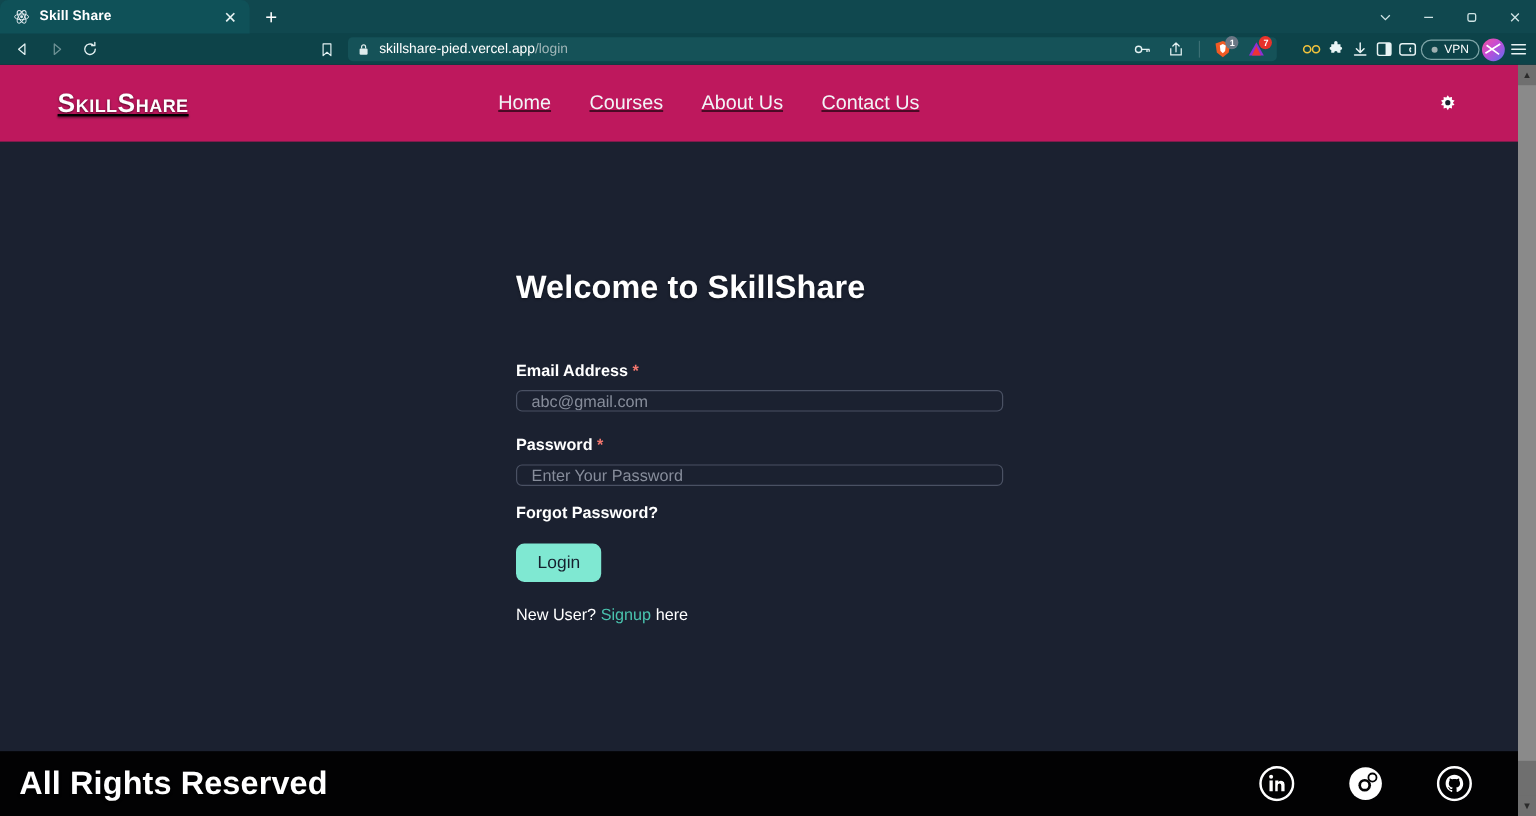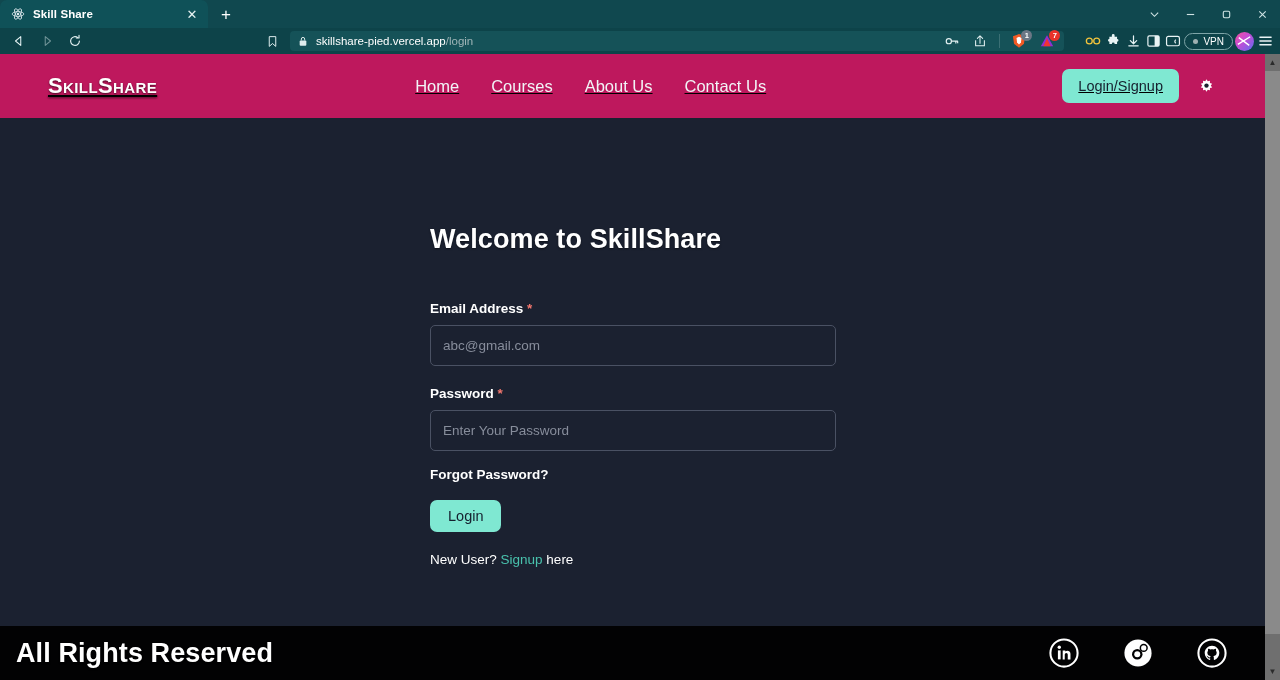--- a/index.html
+++ b/index.html
@@ -146,21 +146,21 @@
     color: #ffffff; font-size: 27px; font-weight: bold;
     letter-spacing: .1px; margin-bottom: 46px;
     text-shadow: 0 1px 2px rgba(0,0,0,.5);
   }
   .field-label {
     color: #ffffff; font-size: 13.5px; font-weight: bold;
     margin-bottom: 9px; display: block;
   }
   .req { color: #f4776e; font-weight: bold; }
   .field-input {
-    width: 406px; height: 41px;
+    width: 406px; height: 18px;
     background: #1b2130; border: 1px solid #4a5163;
     border-radius: 5px; color: #0ea5e9;
     font-family: inherit; font-size: 13.5px;
     padding: 0 12px; outline: none; display: block;
   }
   .field-input::placeholder { color: #878d9b; }
   .group-email { margin-bottom: 20px; }
   .group-password { margin-bottom: 14px; }
   .forgot {
     color: #ffffff; font-size: 13.5px; font-weight: bold;
@@ -362,21 +362,20 @@
 
       <div class="site-header">
         <div class="logo">SkillShare</div>
         <nav class="mainnav">
           <a>Home</a>
           <a>Courses</a>
           <a>About Us</a>
           <a>Contact Us</a>
         </nav>
         <div class="header-right">
-          <button class="btn-login-signup">Login/Signup</button>
           <button class="gear-btn">
             <svg width="17" height="17" viewBox="0 0 18 18">
               <path d="M9 1.4 L10.3 3.5 L12.7 2.9 L12.6 5.4 L15 6 L13.5 8 L15 10 L12.6 10.6 L12.7 13.1 L10.3 12.5 L9 14.6 L7.7 12.5 L5.3 13.1 L5.4 10.6 L3 10 L4.5 8 L3 6 L5.4 5.4 L5.3 2.9 L7.7 3.5 Z" fill="#ffffff"></path>
               <circle cx="9" cy="8" r="2.3" fill="#1b2130"></circle>
             </svg>
           </button>
         </div>
       </div>
 
       <div class="content">

